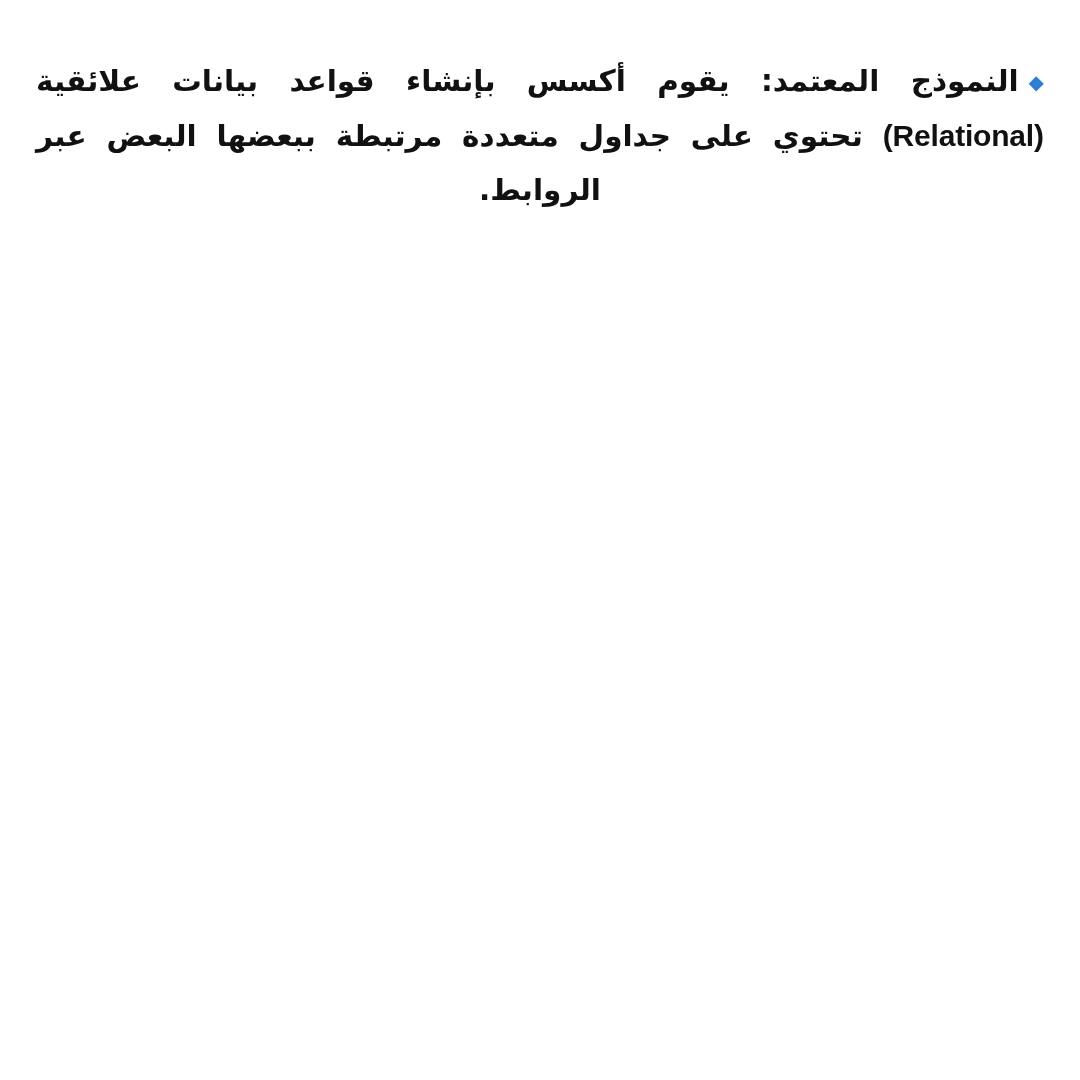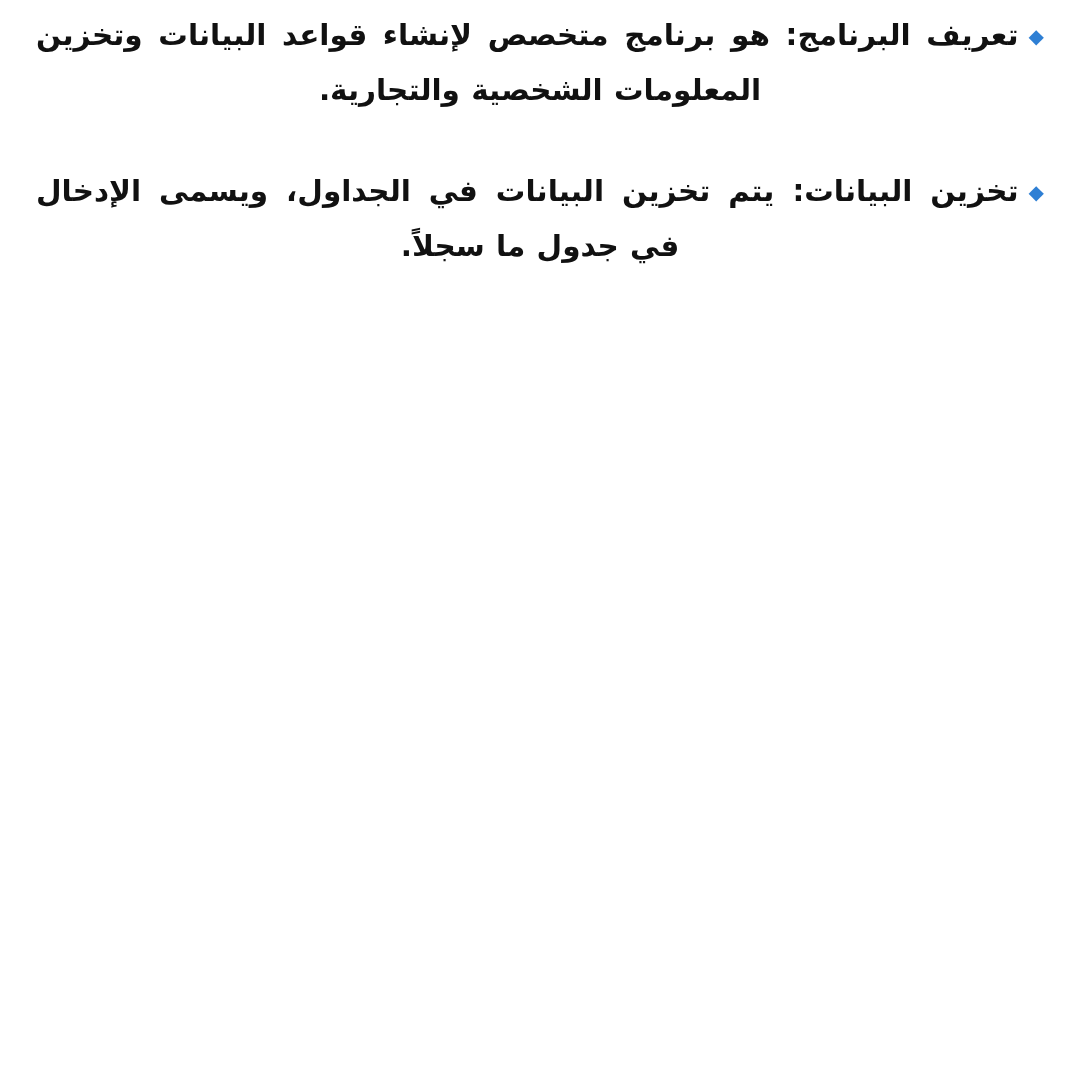--- a/index.html
+++ b/index.html
@@ -90,27 +90,24 @@
     font-weight: bold;
   }
 </style>
 </head>
 <body>
 
 <div class="page">
 
   <ul class="bullet-list">
 
-    <li class="bullet-item gap-1">
-      <span class="bullet-marker" style="color: rgb(46, 127, 212);">◆</span><span class="term">تعريف البرنامج:</span> <span class="body-text">هو برنامج متخصص لإنشاء قواعد البيانات وتخزين المعلومات الشخصية والتجارية.</span>
-    </li>
 
 
 
+    <li class="bullet-item gap-4">
+      <span class="bullet-marker" style="color: rgb(46, 127, 212);">◆</span><span class="term">النموذج المعتمد:</span> <span class="body-text">يقوم أكسس بإنشاء قواعد بيانات علائقية</span> <span class="latin">(Relational)</span> <span class="body-text">تحتوي على جداول متعددة مرتبطة ببعضها البعض عبر الروابط.</span>
+    </li>
 
-    <li class="bullet-item gap-5">
-      <span class="bullet-marker" style="color: rgb(46, 127, 212);">◆</span><span class="term">تخزين البيانات:</span> <span class="body-text">يتم تخزين البيانات في الجداول، ويسمى الإدخال في جدول ما سجلاً.</span>
-    </li>
 
 
   </ul>
 
 </div>
 
 </body></html>

